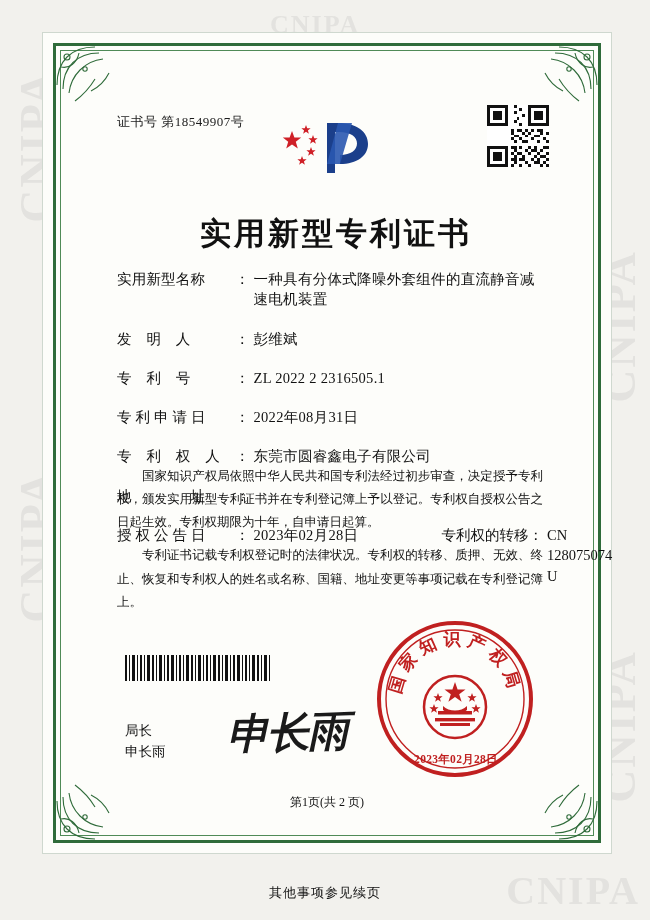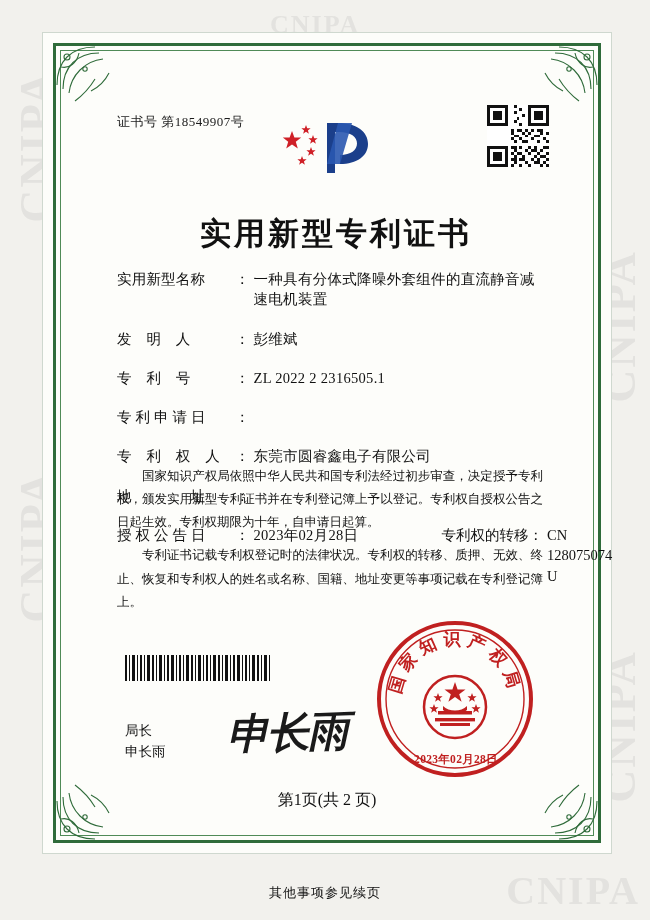--- a/index.html
+++ b/index.html
@@ -249,21 +249,21 @@
     font-weight: bold;
     letter-spacing: 0.3px;
   }
 
   .page-no {
     position: absolute;
     left: 0;
     right: 0;
     bottom: 8px;
     text-align: center;
-    font-size: 16px;
+    font-size: 12px;
     color: #111;
   }
 
   .footer-note {
     position: absolute;
     left: 0;
     right: 0;
     bottom: 18px;
     text-align: center;
     font-size: 13px;
@@ -450,20 +450,21 @@
 
       <div class="field-row">
         <span class="field-label">专　利　号</span>
         <span class="field-sep">：</span>
         <span class="field-value">ZL 2022 2 2316505.1</span>
       </div>
 
       <div class="field-row">
         <span class="field-label">专 利 申 请 日</span>
         <span class="field-sep">：</span>
+        <span class="field-value">2022年08月31日</span>
       </div>
 
       <div class="field-row">
         <span class="field-label">专　利　权　人</span>
         <span class="field-sep">：</span>
         <span class="field-value">东莞市圆睿鑫电子有限公司</span>
       </div>
 
       <div class="field-row">
         <span class="field-label">地　　　　址</span>

